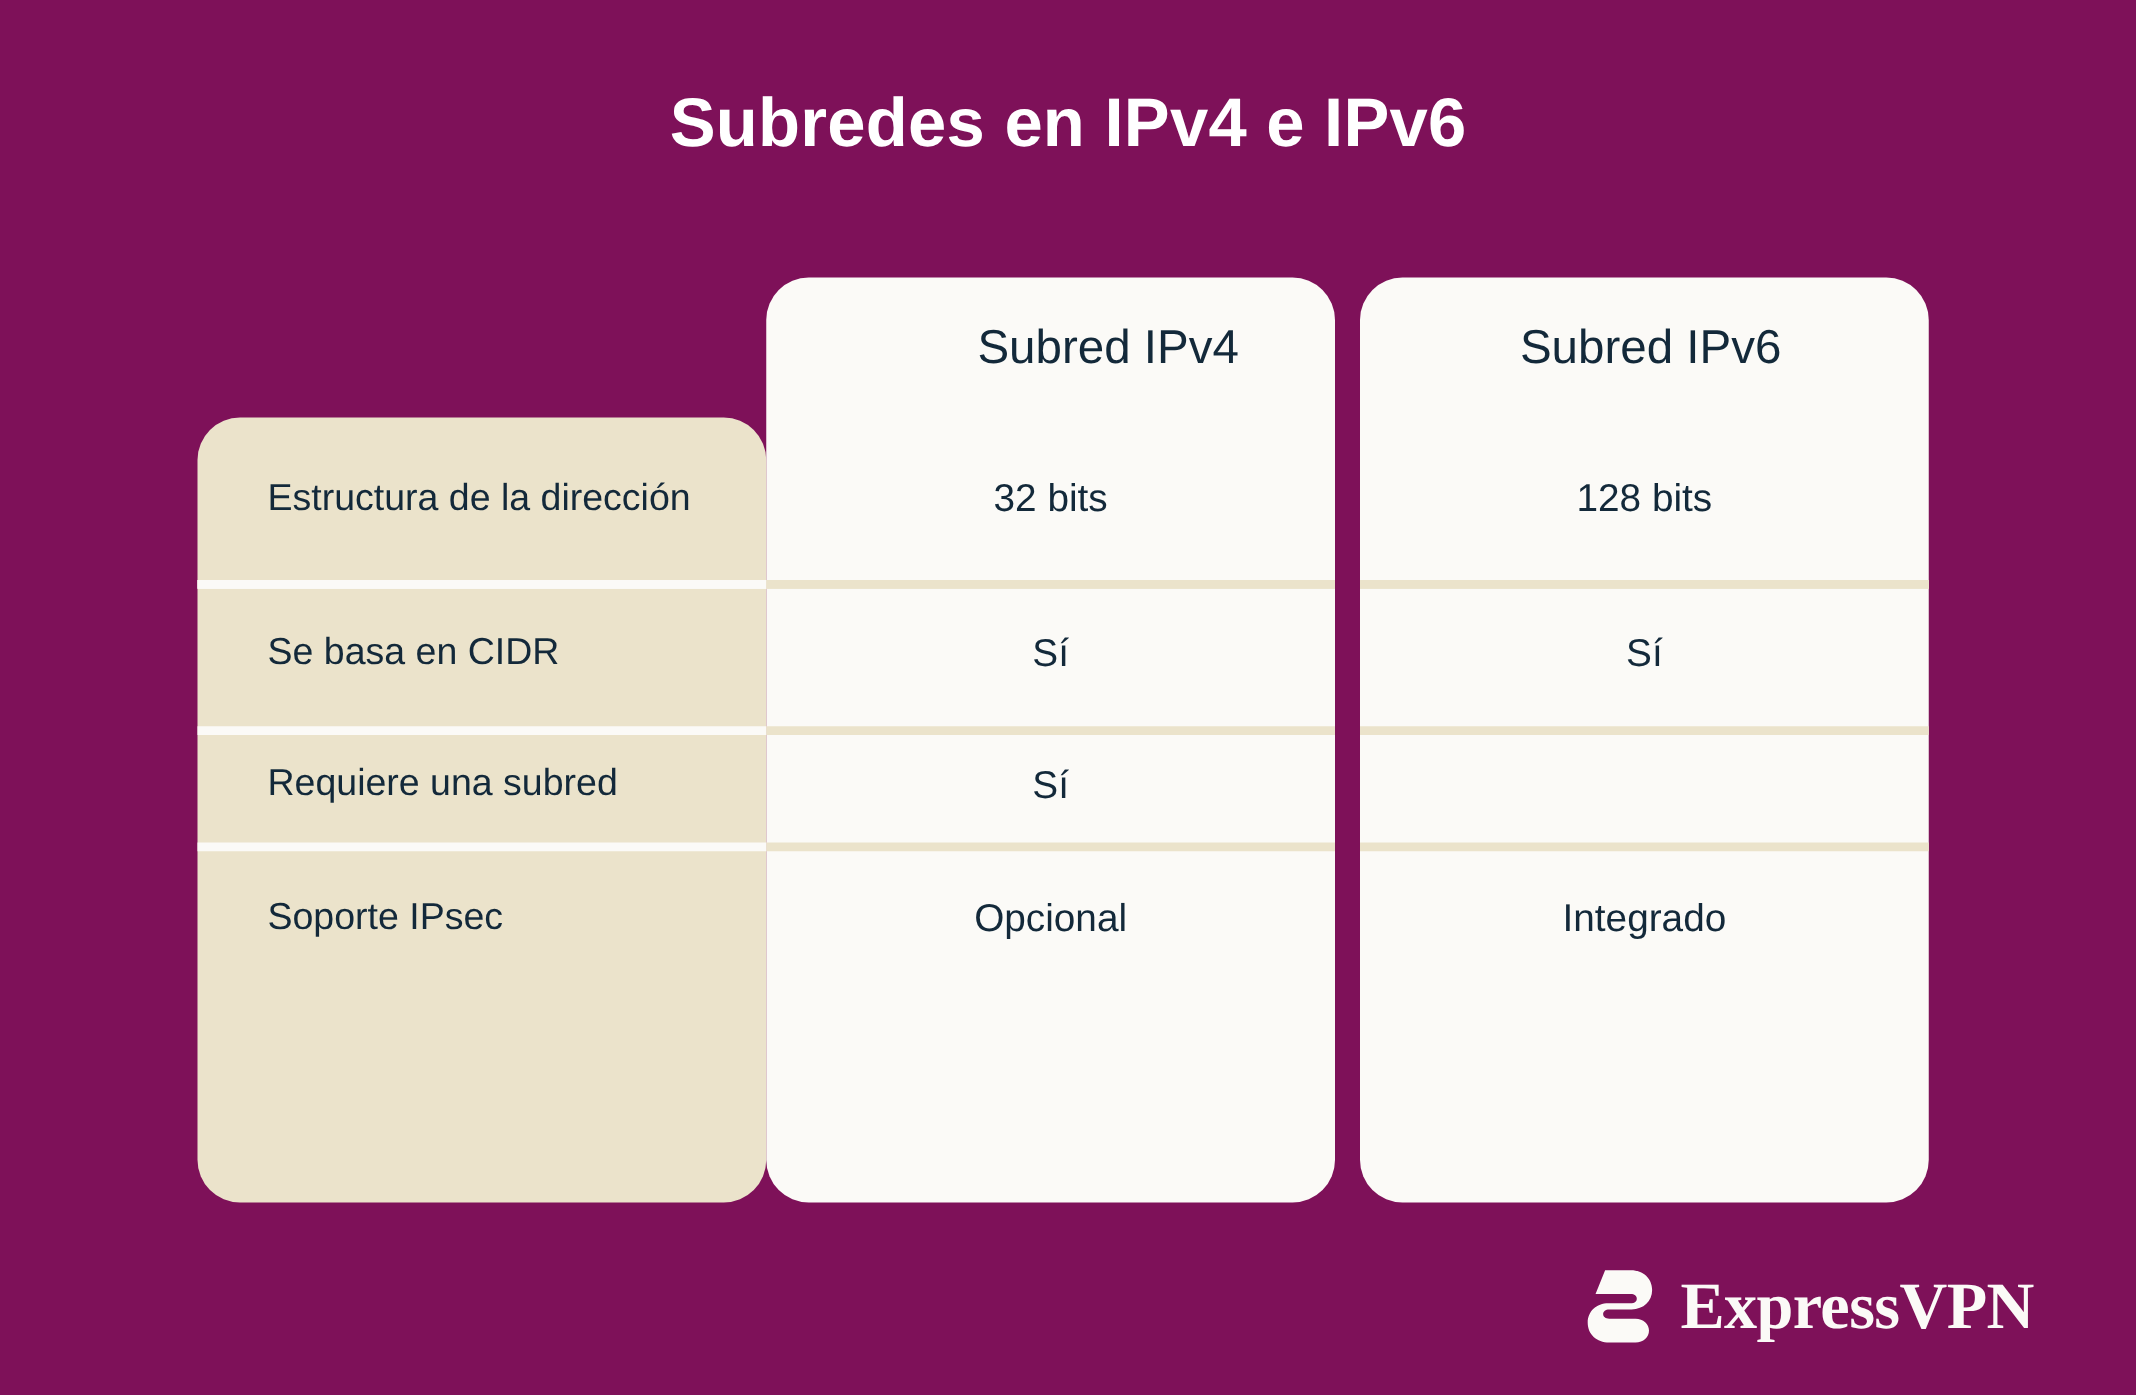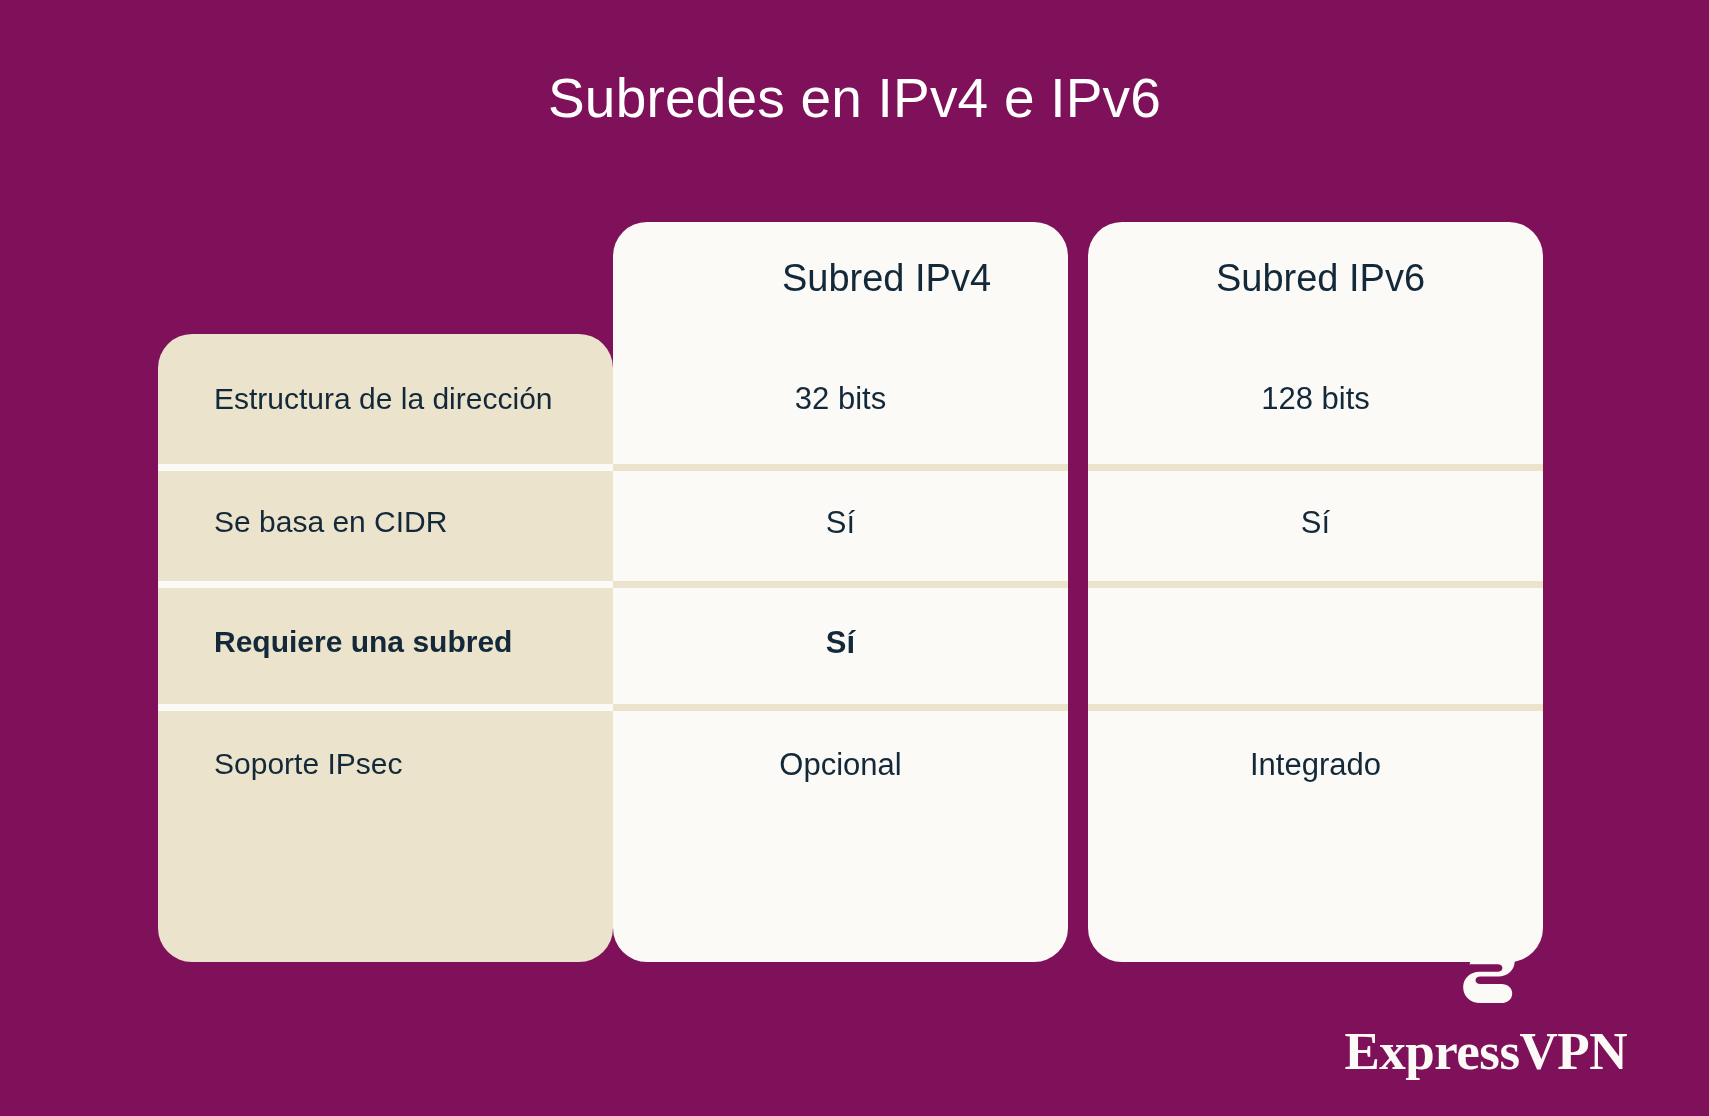--- a/index.html
+++ b/index.html
@@ -18,21 +18,21 @@
 
   
   .page-title {
     position: absolute;
     top: 68px;
     left: 0;
     width: 1709px;
     text-align: center;
     color: #FFFFFF;
     font-size: 55px;
-    font-weight: 400;
+    font-weight: 700;
     letter-spacing: 0.2px;
     line-height: 1.1;
   }
 
   
   .table-wrap {
     position: absolute;
     left: 158px;
     top: 222px;
     width: 1400px;
@@ -165,21 +165,20 @@
   }
 
   
   .logo {
     position: absolute;
     right: 82px;
     bottom: 38px;
     display: flex;
     align-items: center;
     gap: 18px;
-    flex-direction: column;
   }
   .logo-mark { width: 66px; height: 66px; display: block; }
   .logo-word {
     color: #FBFAF7;
     font-family: "Liberation Serif", serif;
     font-size: 53px;
     font-weight: 700;
     letter-spacing: -0.5px;
     line-height: 1;
   }
@@ -223,21 +222,21 @@
       <div class="cell cell-label">Se basa en CIDR</div>
       <div class="cell cell-v4">Sí</div>
       <div class="cell cell-v6">Sí</div>
     </div>
     <div class="divider">
       <div class="d-label"></div>
       <div class="d-v4"></div>
       <div class="d-v6"></div>
     </div>
 
-    <div class="row" style="height:123px;font-weight:bold;">
+    <div class="row" style="height:93px;">
       <div class="cell cell-label">Requiere una subred</div>
       <div class="cell cell-v4">Sí</div>
     </div>
     <div class="divider">
       <div class="d-label"></div>
       <div class="d-v4"></div>
       <div class="d-v6"></div>
     </div>
 
     <div class="row" style="height:121px;">

